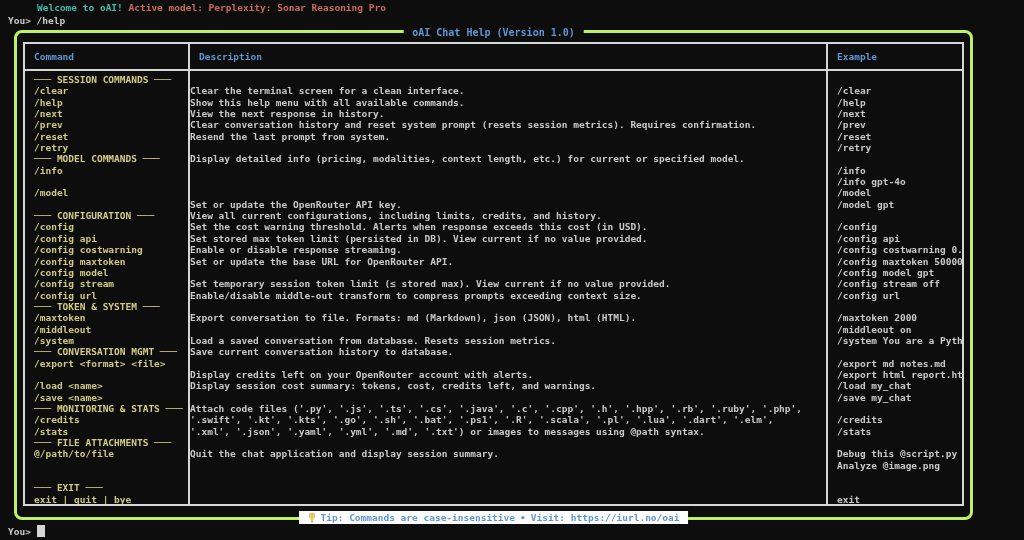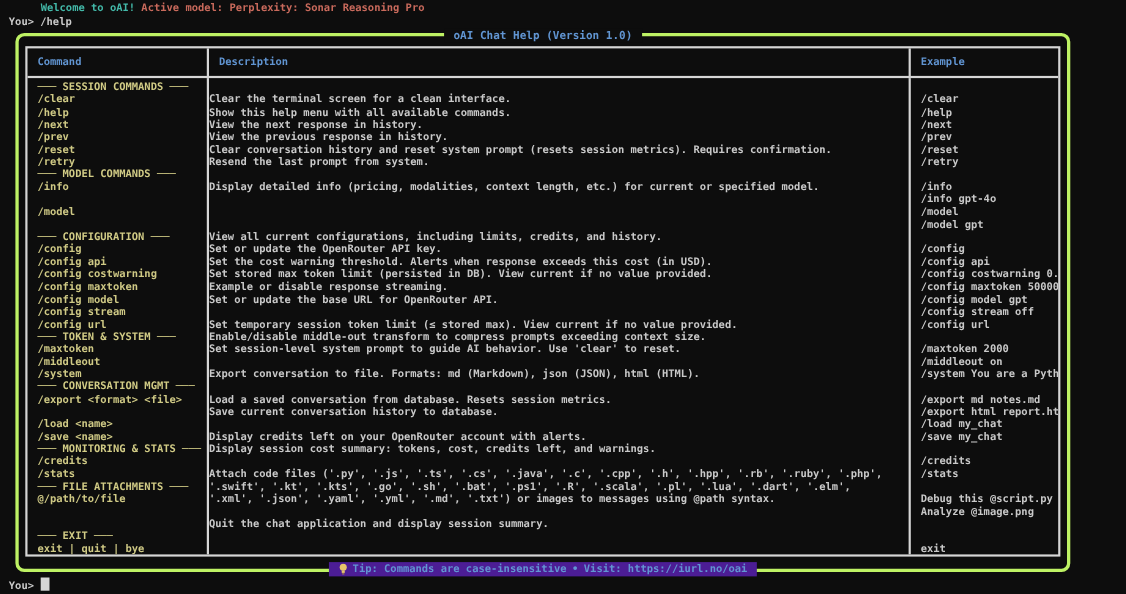--- a/index.html
+++ b/index.html
@@ -20,21 +20,21 @@
     position:absolute; left:14px; top:30px; width:959px; height:490px;
     border:3px solid #bef264; border-radius:8px;
   }
   .boxtitle {
     position:absolute; top:-7px; left:50%; transform:translateX(-50%);
     background:#0d0d0d; padding:0 9px; color:#6195d2; font-size:10px;
     white-space:nowrap; line-height:13px;
   }
   .tipline {
     position:absolute; bottom:-7px; left:50%; transform:translateX(-50%);
-    background:#4c1d95; padding:0 9px; color:#6195d2;
+    background:#ffffff; padding:0 9px; color:#6195d2;
     white-space:nowrap; line-height:13px; display:flex; align-items:center; gap:5px;
   }
   .tipline svg { flex:0 0 auto; }
 
   .helptable {
     position:absolute; left:6px; top:9px; right:6px; bottom:11px;
     border:2px solid #d6d6d6;
     display:grid;
     grid-template-columns:165px 638px auto;
     grid-template-rows:27px 1fr;
@@ -109,38 +109,36 @@
         <div class="ln cmd">&nbsp;</div>
         <div class="ln cmd">&nbsp;</div>
         <div class="ln section">─── EXIT ───</div>
         <div class="ln cmd">exit | quit | bye</div>
       </div>
     <div class="col col-desc bsep" id="col-desc">
         <div class="ln desc">&nbsp;</div>
         <div class="ln desc">Clear the terminal screen for a clean interface.</div>
         <div class="ln desc">Show this help menu with all available commands.</div>
         <div class="ln desc">View the next response in history.</div>
-        <div class="ln desc">View the previous response in history.</div>
         <div class="ln desc">Clear conversation history and reset system prompt (resets session metrics). Requires confirmation.</div>
         <div class="ln desc">Resend the last prompt from system.</div>
         <div class="ln desc">&nbsp;</div>
         <div class="ln desc">Display detailed info (pricing, modalities, context length, etc.) for current or specified model.</div>
         <div class="ln desc">&nbsp;</div>
         <div class="ln desc">&nbsp;</div>
         <div class="ln desc">&nbsp;</div>
+        <div class="ln desc">Set or update the OpenRouter API key.</div>
         <div class="ln desc">View all current configurations, including limits, credits, and history.</div>
-        <div class="ln desc">Set or update the OpenRouter API key.</div>
         <div class="ln desc">Set the cost warning threshold. Alerts when response exceeds this cost (in USD).</div>
         <div class="ln desc">Set stored max token limit (persisted in DB). View current if no value provided.</div>
-        <div class="ln desc">Example or disable response streaming.</div>
+        <div class="ln desc">Enable or disable response streaming.</div>
         <div class="ln desc">Set or update the base URL for OpenRouter API.</div>
         <div class="ln desc">&nbsp;</div>
         <div class="ln desc">Set temporary session token limit (≤ stored max). View current if no value provided.</div>
         <div class="ln desc">Enable/disable middle-out transform to compress prompts exceeding context size.</div>
-        <div class="ln desc">Set session-level system prompt to guide AI behavior. Use 'clear' to reset.</div>
         <div class="ln desc">&nbsp;</div>
         <div class="ln desc">Export conversation to file. Formats: md (Markdown), json (JSON), html (HTML).</div>
         <div class="ln desc">&nbsp;</div>
         <div class="ln desc">Load a saved conversation from database. Resets session metrics.</div>
         <div class="ln desc">Save current conversation history to database.</div>
         <div class="ln desc">&nbsp;</div>
         <div class="ln desc">Display credits left on your OpenRouter account with alerts.</div>
         <div class="ln desc">Display session cost summary: tokens, cost, credits left, and warnings.</div>
         <div class="ln desc">&nbsp;</div>
         <div class="ln desc">Attach code files ('.py', '.js', '.ts', '.cs', '.java', '.c', '.cpp', '.h', '.hpp', '.rb', '.ruby', '.php',</div>

